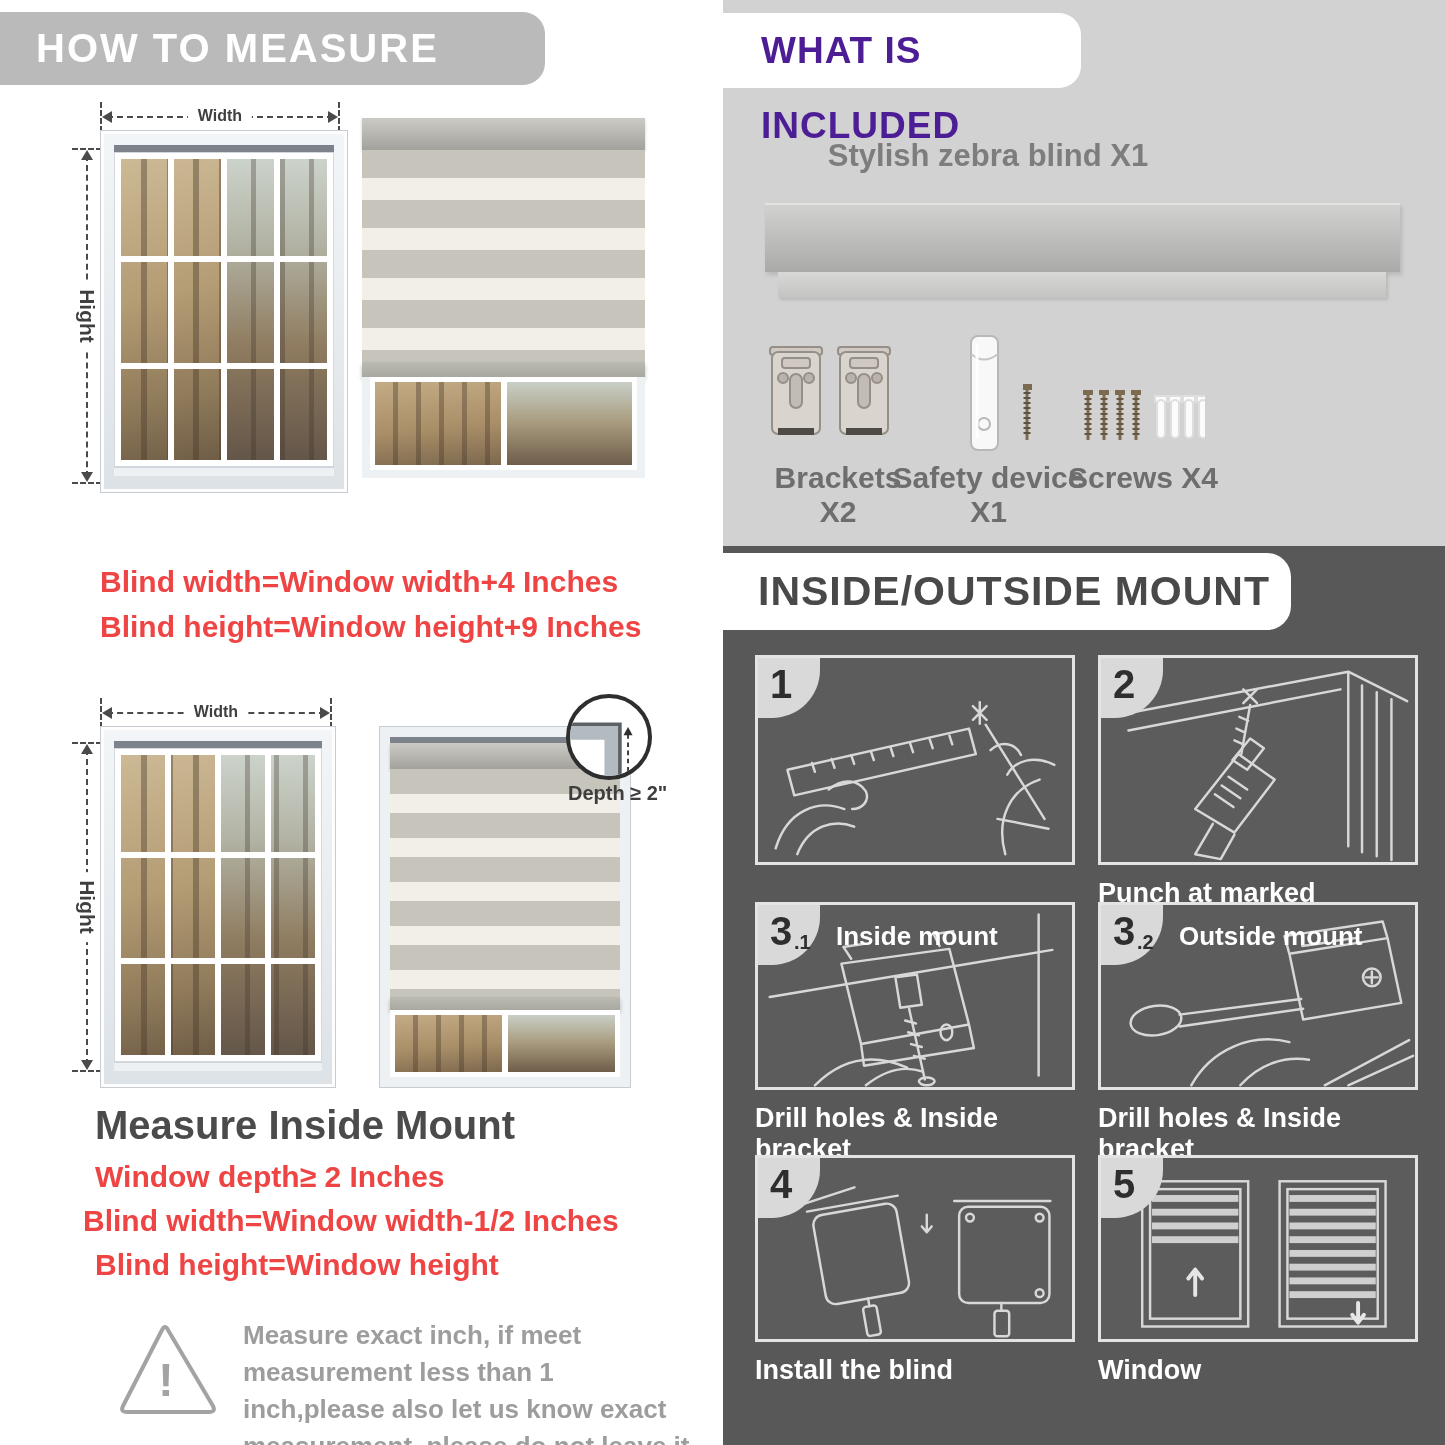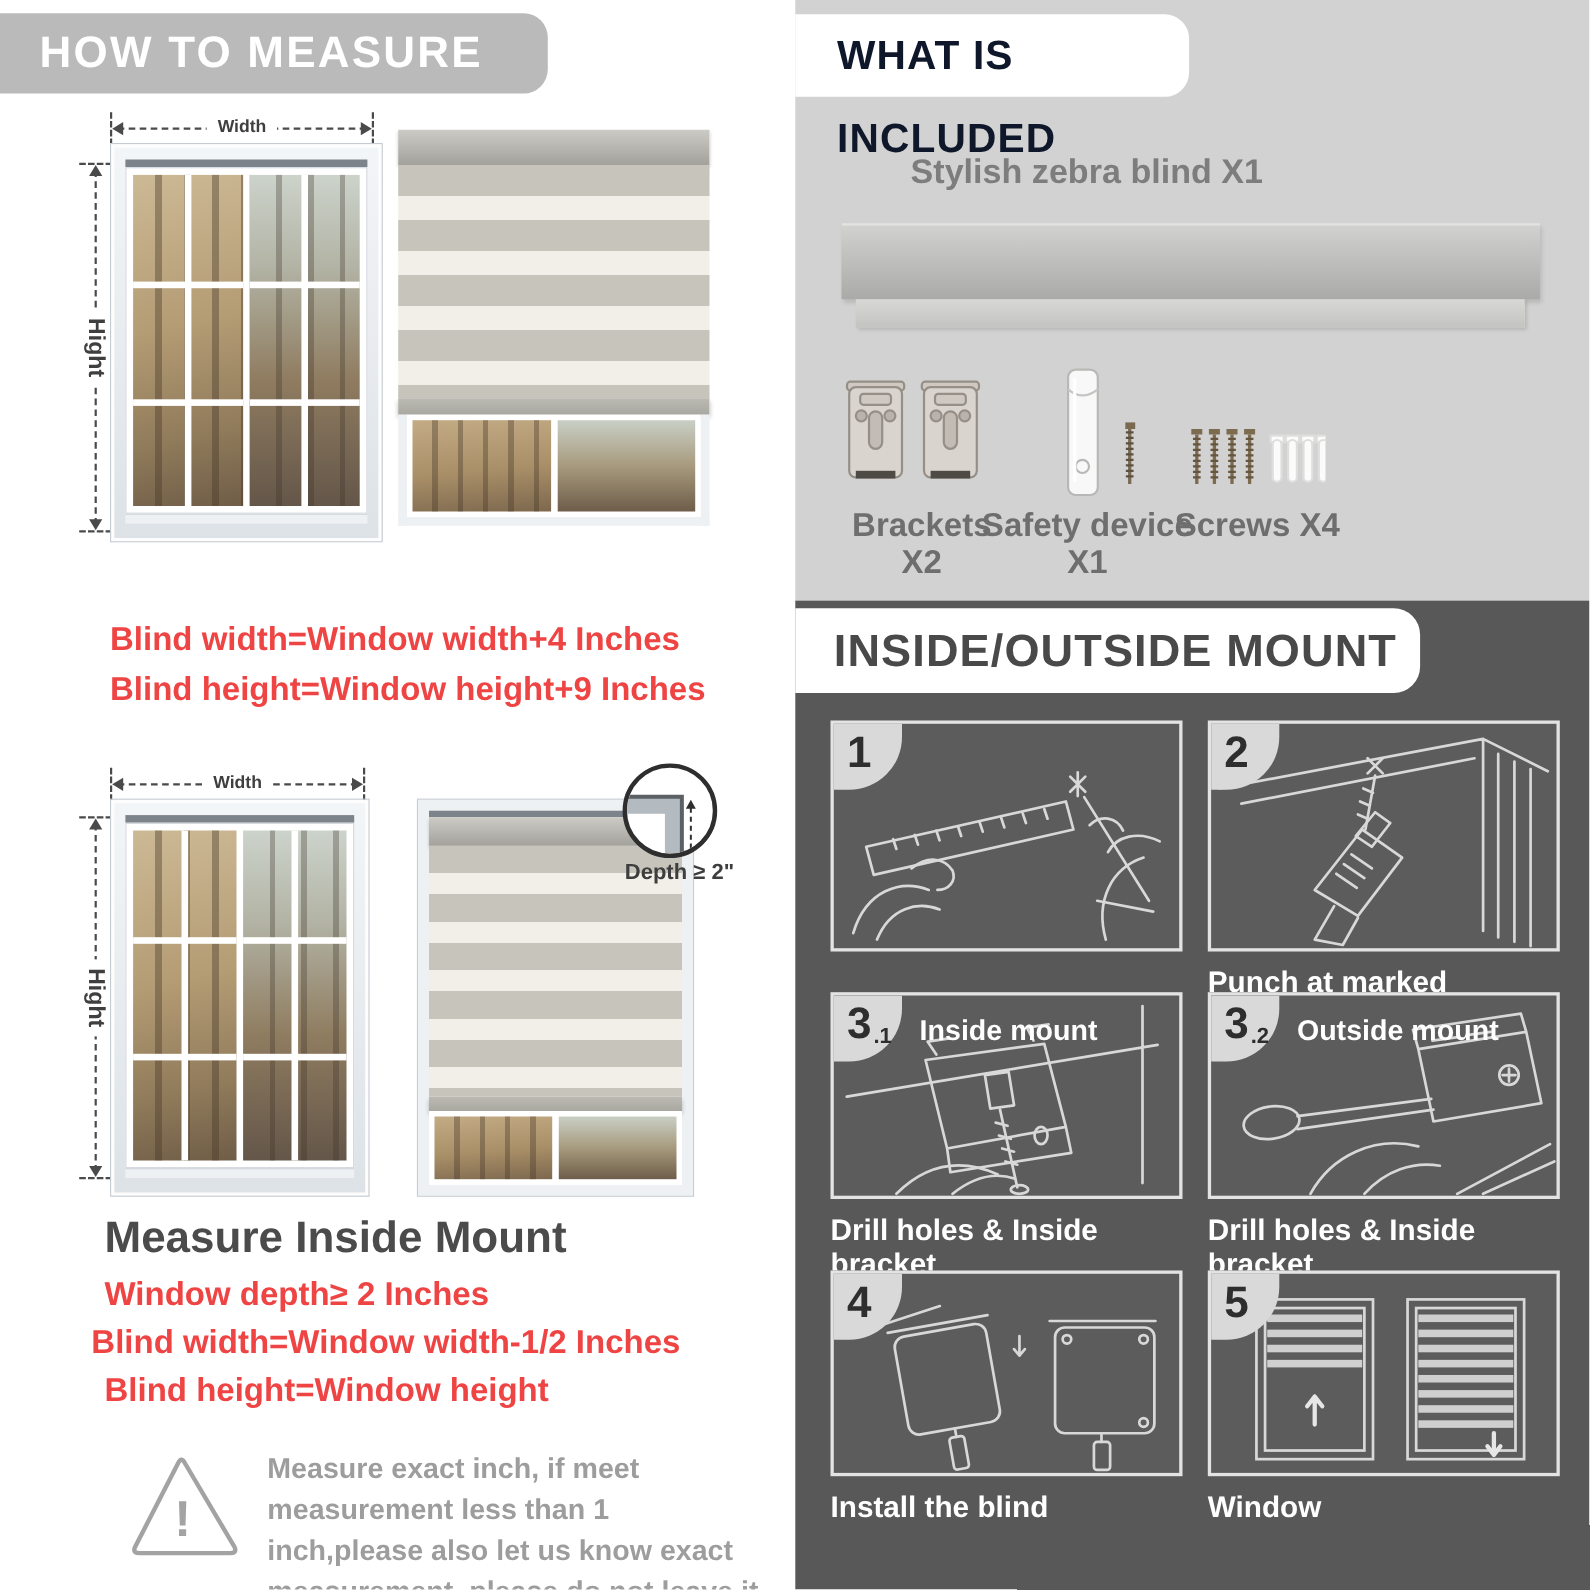--- a/index.html
+++ b/index.html
@@ -1,21 +1,21 @@
 <!DOCTYPE html>
 <html><head>
 <meta charset="utf-8">
 <style>
   html,body{margin:0;padding:0;}
   body{width:1445px;height:1445px;font-family:"Liberation Sans",sans-serif;background:#ffffff;position:relative;overflow:hidden;}
   .abs{position:absolute;}
 
   
   #left{left:0;top:0;width:723px;height:1445px;background:#ffffff;}
-  .banner-gray{left:0;top:12px;width:498px;height:73px;background:#bababa;border-radius:0 22px 22px 0;
+  .banner-gray{left:0;top:12px;width:545px;height:73px;background:#bababa;border-radius:0 22px 22px 0;
     color:#ffffff;font-weight:bold;font-size:40px;line-height:73px;padding-left:36px;letter-spacing:2px;box-sizing:border-box;}
 
   
   .dim-h{height:22px;}
   .dim-h .dline{position:absolute;top:10px;left:7px;right:7px;border-top:2px dashed #4a4a4a;}
   .dim-h .tick{position:absolute;top:-4px;height:30px;border-left:2px dashed #4a4a4a;}
   .dim-h .tick.l{left:0;} .dim-h .tick.r{right:0;}
   .dim-h .ah{position:absolute;top:5px;width:0;height:0;border-top:6px solid transparent;border-bottom:6px solid transparent;}
   .dim-h .ah.l{left:2px;border-right:10px solid #4a4a4a;}
   .dim-h .ah.r{right:2px;border-left:10px solid #4a4a4a;}
@@ -77,21 +77,21 @@
   #depth-circle{left:566px;top:694px;width:86px;height:86px;border:4px solid #2e2e2e;border-radius:50%;
     background:#ffffff;overflow:hidden;box-sizing:border-box;}
   #depth-label{left:568px;top:782px;width:140px;font-size:20px;font-weight:bold;color:#3e3e3e;}
 
   
   #warn-text{left:243px;top:1317px;width:452px;font-size:26px;line-height:37px;font-weight:bold;color:#9d9d9d;}
 
   
   #right-top{left:723px;top:0;width:722px;height:546px;background:#d2d2d2;}
   #right-top .banner-white{left:0;top:13px;width:358px;height:75px;background:#ffffff;border-radius:0 22px 22px 0;
-    color:#0f172a;font-weight:bold;font-size:37px;line-height:75px;padding-left:38px;letter-spacing:1px;box-sizing:border-box;}
+    color:#4c1d95;font-weight:bold;font-size:37px;line-height:75px;padding-left:38px;letter-spacing:1px;box-sizing:border-box;}
   #blind-title{left:45px;top:138px;width:440px;text-align:center;font-size:31px;font-weight:bold;color:#7d7d7d;}
   #rail-main{left:42px;top:203px;width:635px;height:69px;
     background:linear-gradient(180deg,#d2d2d0 0%,#bcbcba 55%,#aaaaa8 100%);box-shadow:inset 0 2px 0 #e3e3e1,2px 3px 4px rgba(0,0,0,.12);}
   #rail-sub{left:55px;top:272px;width:608px;height:26px;
     background:linear-gradient(180deg,#d8d8d6,#c3c3c1);box-shadow:2px 2px 3px rgba(0,0,0,.12);}
   .ilabel{top:461px;font-size:30px;font-weight:bold;color:#6e6e6e;text-align:center;}
 
   
   #right-bottom{left:723px;top:546px;width:722px;height:899px;background:#585858;}
   #right-bottom .banner-white{left:0;top:7px;width:568px;height:77px;background:#ffffff;border-radius:0 24px 24px 0;

